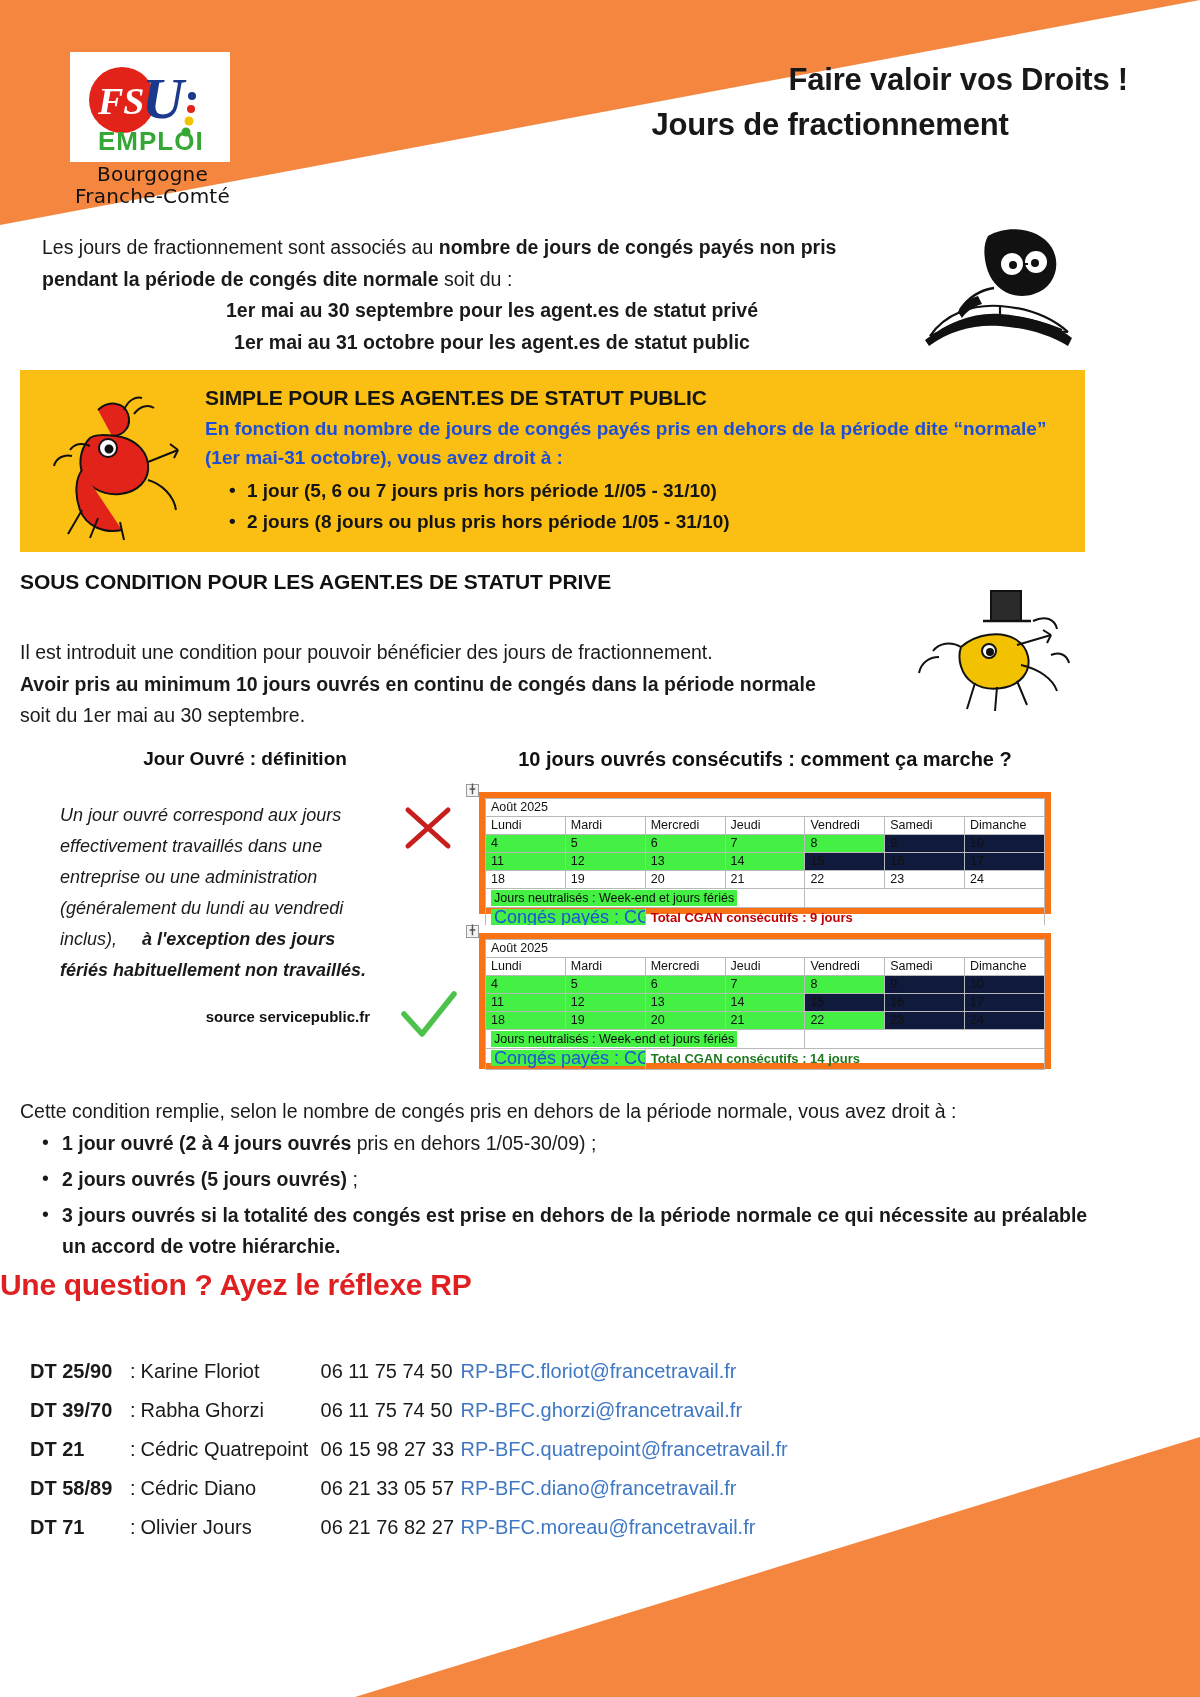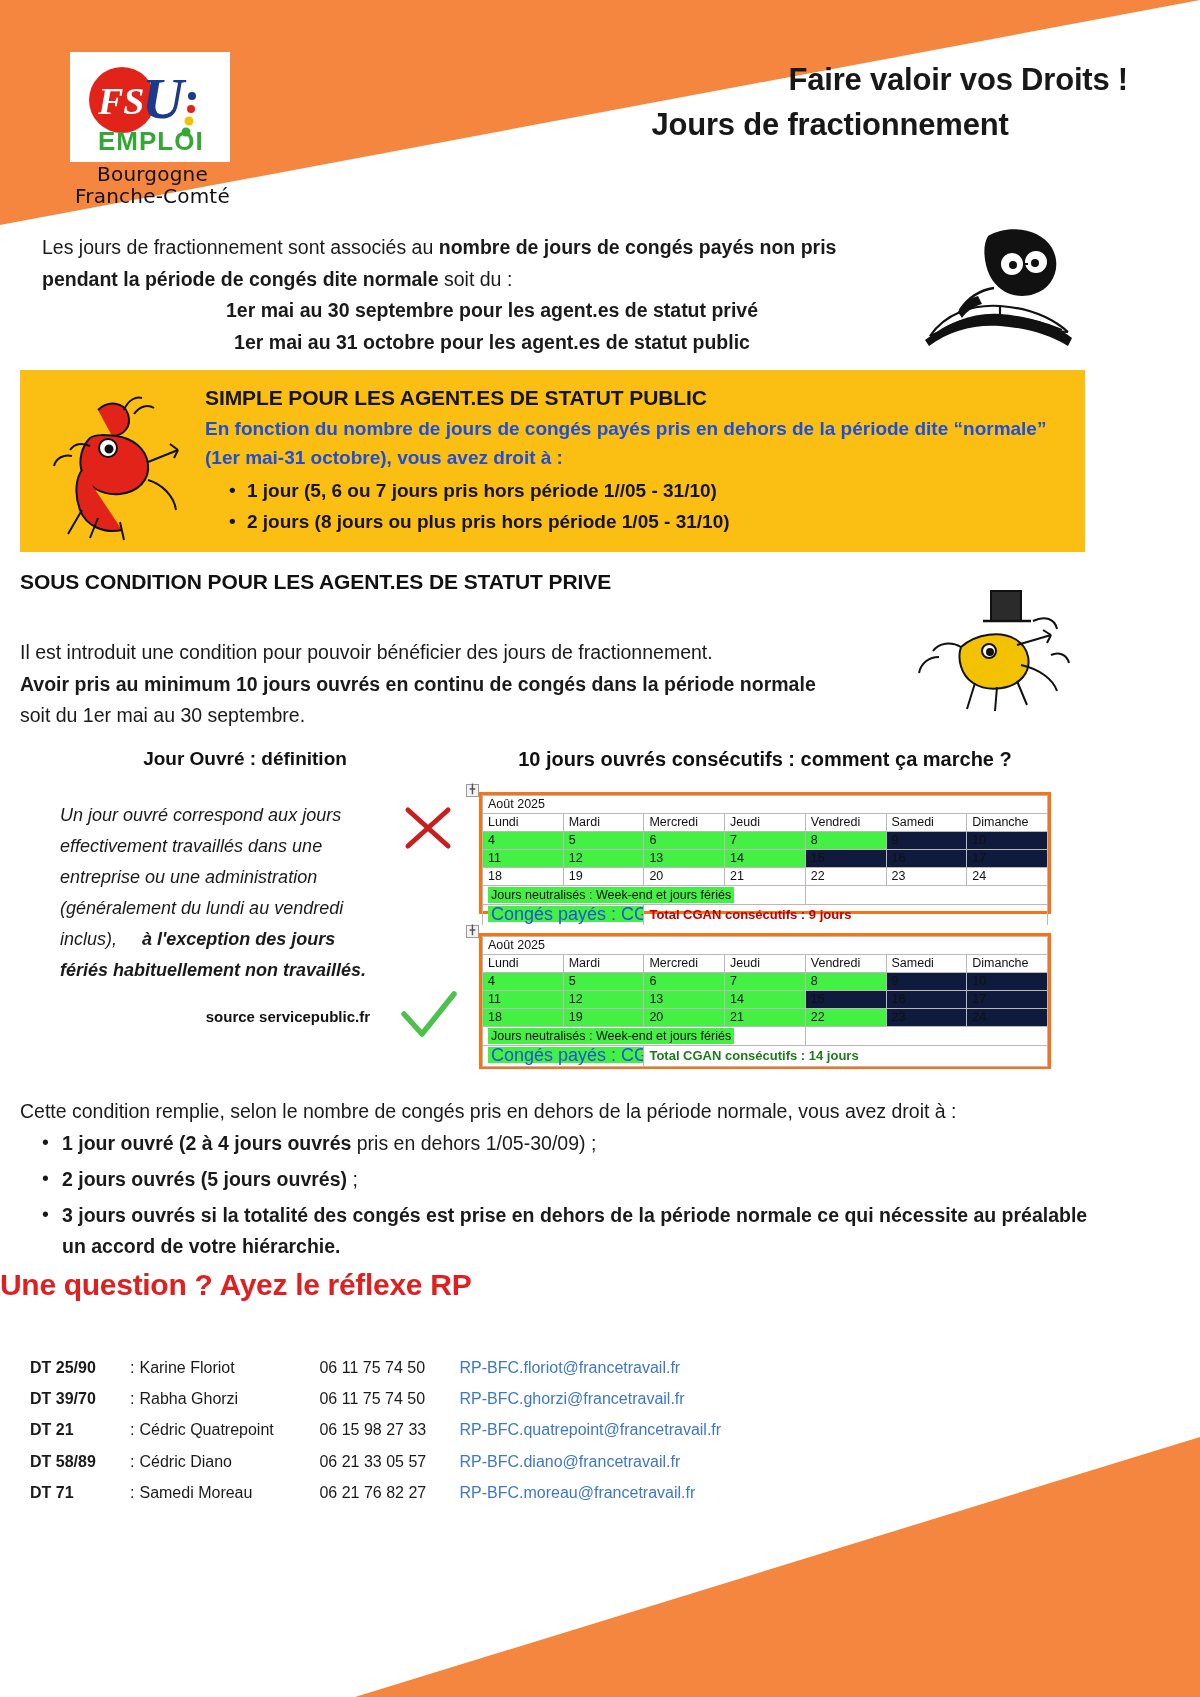--- a/index.html
+++ b/index.html
@@ -115,21 +115,21 @@
   .cal-wrap{position:absolute;z-index:3;background:#ffffff;}
   .cal-wrap.one{left:466px;top:784px;width:585px;height:134px;}
   .cal-wrap.two{left:466px;top:925px;width:585px;height:148px;}
   .cal-handle{
     position:absolute;left:0px;top:0px;width:11px;height:11px;
     border:1px solid #9a9a9a;background:#f3f3f3;font-size:9px;line-height:9px;
     text-align:center;color:#555;
   }
   .cal-frame{
     position:absolute;left:13px;top:8px;right:0;bottom:4px;
-    border:3px solid #f97316;background:#fff;
+    border:6px solid #f97316;background:#fff;
   }
   table.cal{border-collapse:collapse;width:100%;table-layout:fixed;}
   table.cal td{
     border:1px solid #b9b9b9;font-size:12.5px;color:#111;
     padding:1px 0 1px 5px;height:15px;line-height:15px;
     font-family:"Liberation Sans", sans-serif;white-space:nowrap;overflow:hidden;
   }
   td.monthcell{border:1px solid #d7d7d7;border-bottom:1px solid #b9b9b9;font-size:13px;padding-left:7px;}
   td.hdr{background:#ffffff;color:#1a1a1a;}
   td.green{background:#45F045;color:#0c0c0c;}
@@ -167,21 +167,21 @@
 
   
   .red-banner{
     position:absolute;left:0;top:1268px;width:1060px;text-align:left;z-index:3;
     font-size:30px;font-weight:bold;color:#E02020;letter-spacing:-0.3px;
   }
 
   
   .contacts{position:absolute;left:30px;top:1352px;z-index:3;}
   .contact-row{
-    display:flex;align-items:flex-end;font-size:16px;line-height:1.95;color:#1a1a1a;
+    display:flex;align-items:flex-end;font-size:20px;line-height:1.95;color:#1a1a1a;
   }
   .c-dt{width:100px;flex:none;font-weight:bold;}
   .c-dtsep{flex:none;}
   .c-name{width:180px;flex:none;padding-left:5px;}
   .c-phone{width:140px;flex:none;}
   .c-mail{color:#3E77C4;}
 </style>
 </head>
 <body>
 
@@ -467,19 +467,19 @@
     <div class="contact-row">
       <span class="c-dt">DT 58/89</span>
       <span class="c-dtsep">:</span>
       <span class="c-name">Cédric Diano</span>
       <span class="c-phone">06 21 33 05 57</span>
       <span class="c-mail">RP-BFC.diano@francetravail.fr</span>
     </div>
     <div class="contact-row">
       <span class="c-dt">DT 71</span>
       <span class="c-dtsep">:</span>
-      <span class="c-name">Samedi Moreau</span>
+      <span class="c-name">Olivier Jours</span>
       <span class="c-phone">06 21 76 82 27</span>
       <span class="c-mail">RP-BFC.moreau@francetravail.fr</span>
     </div>
   </div>
 
 </div>
 
 </body></html>

